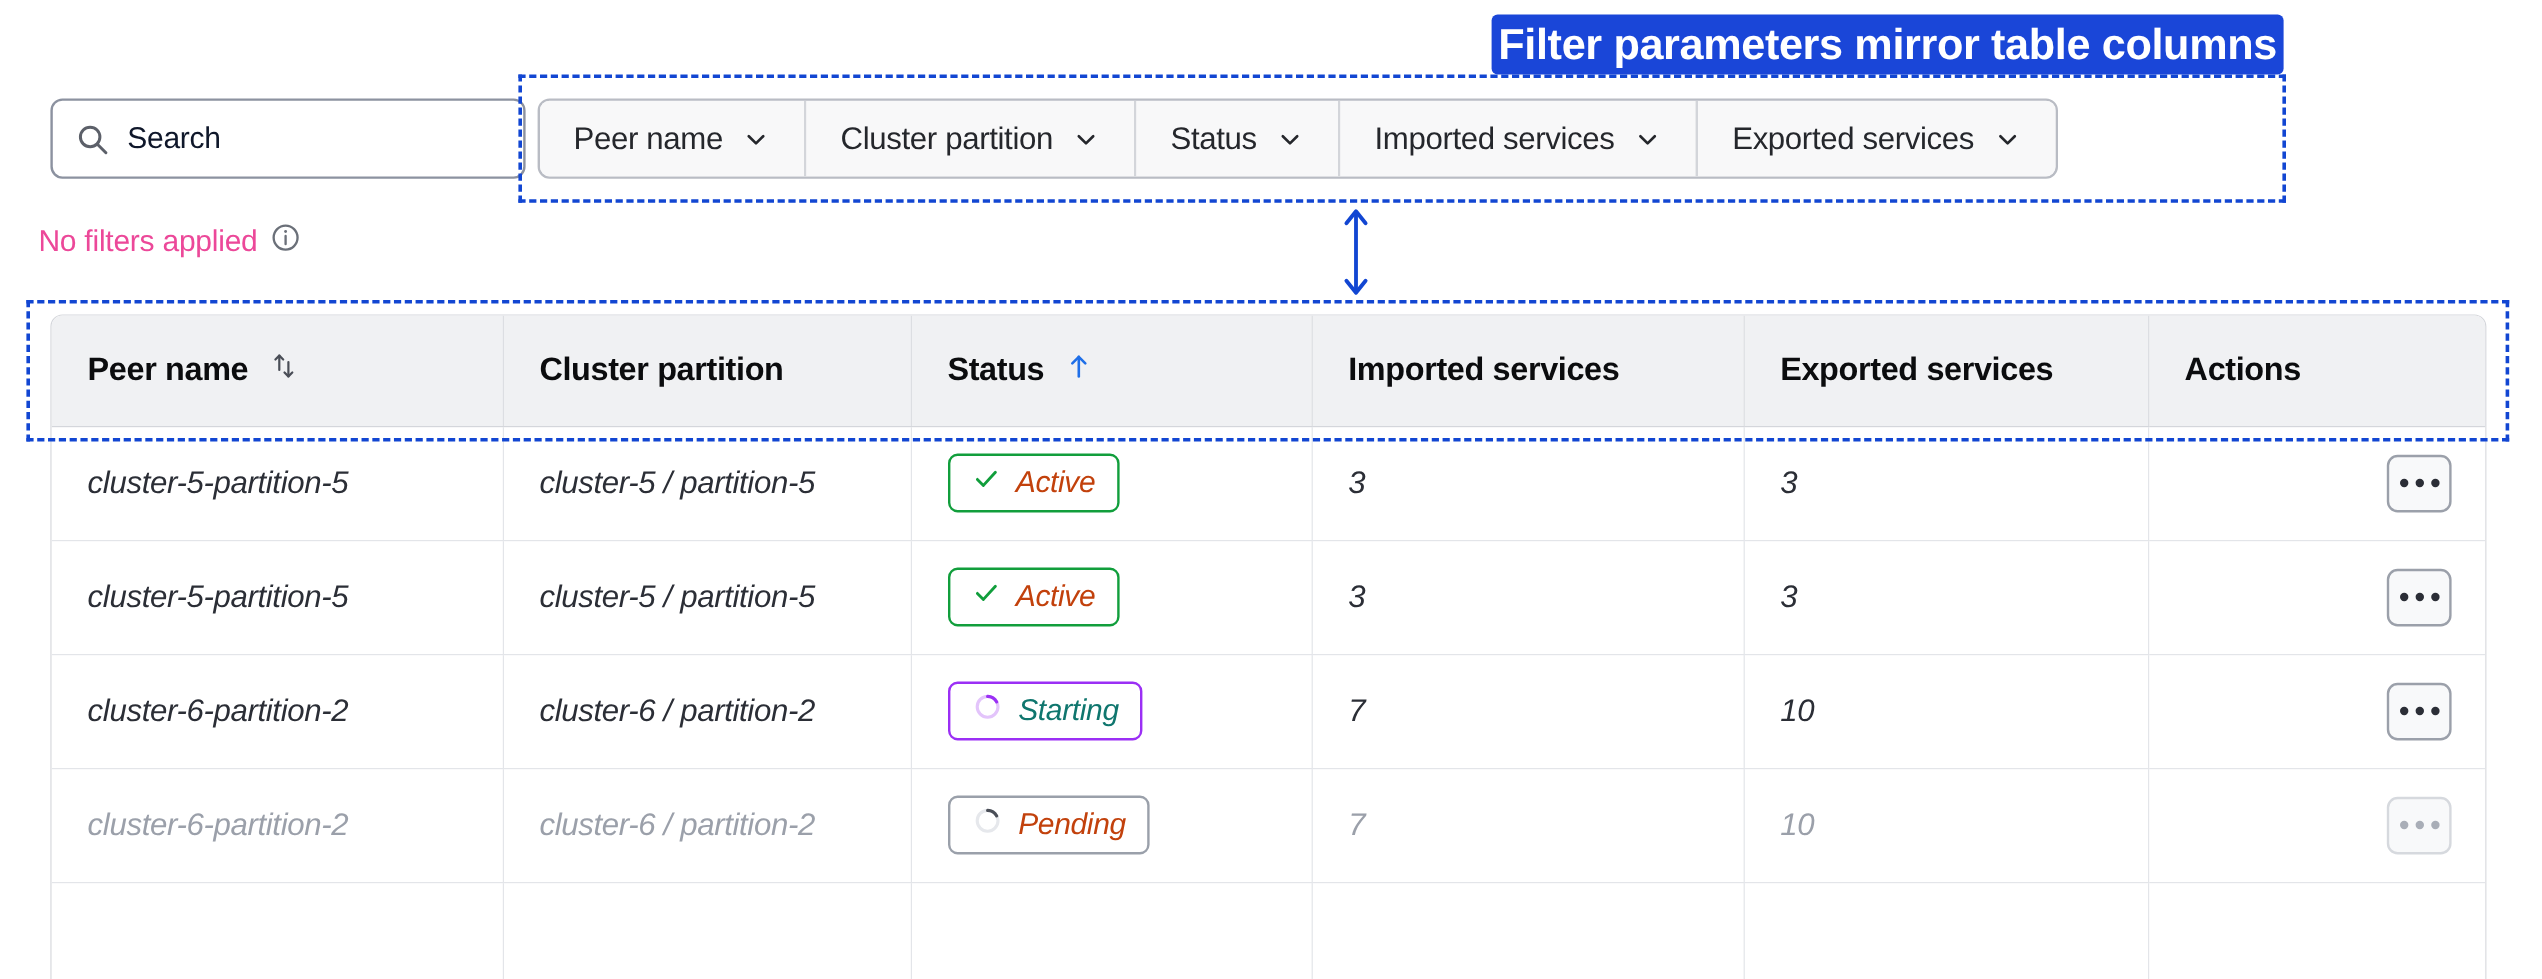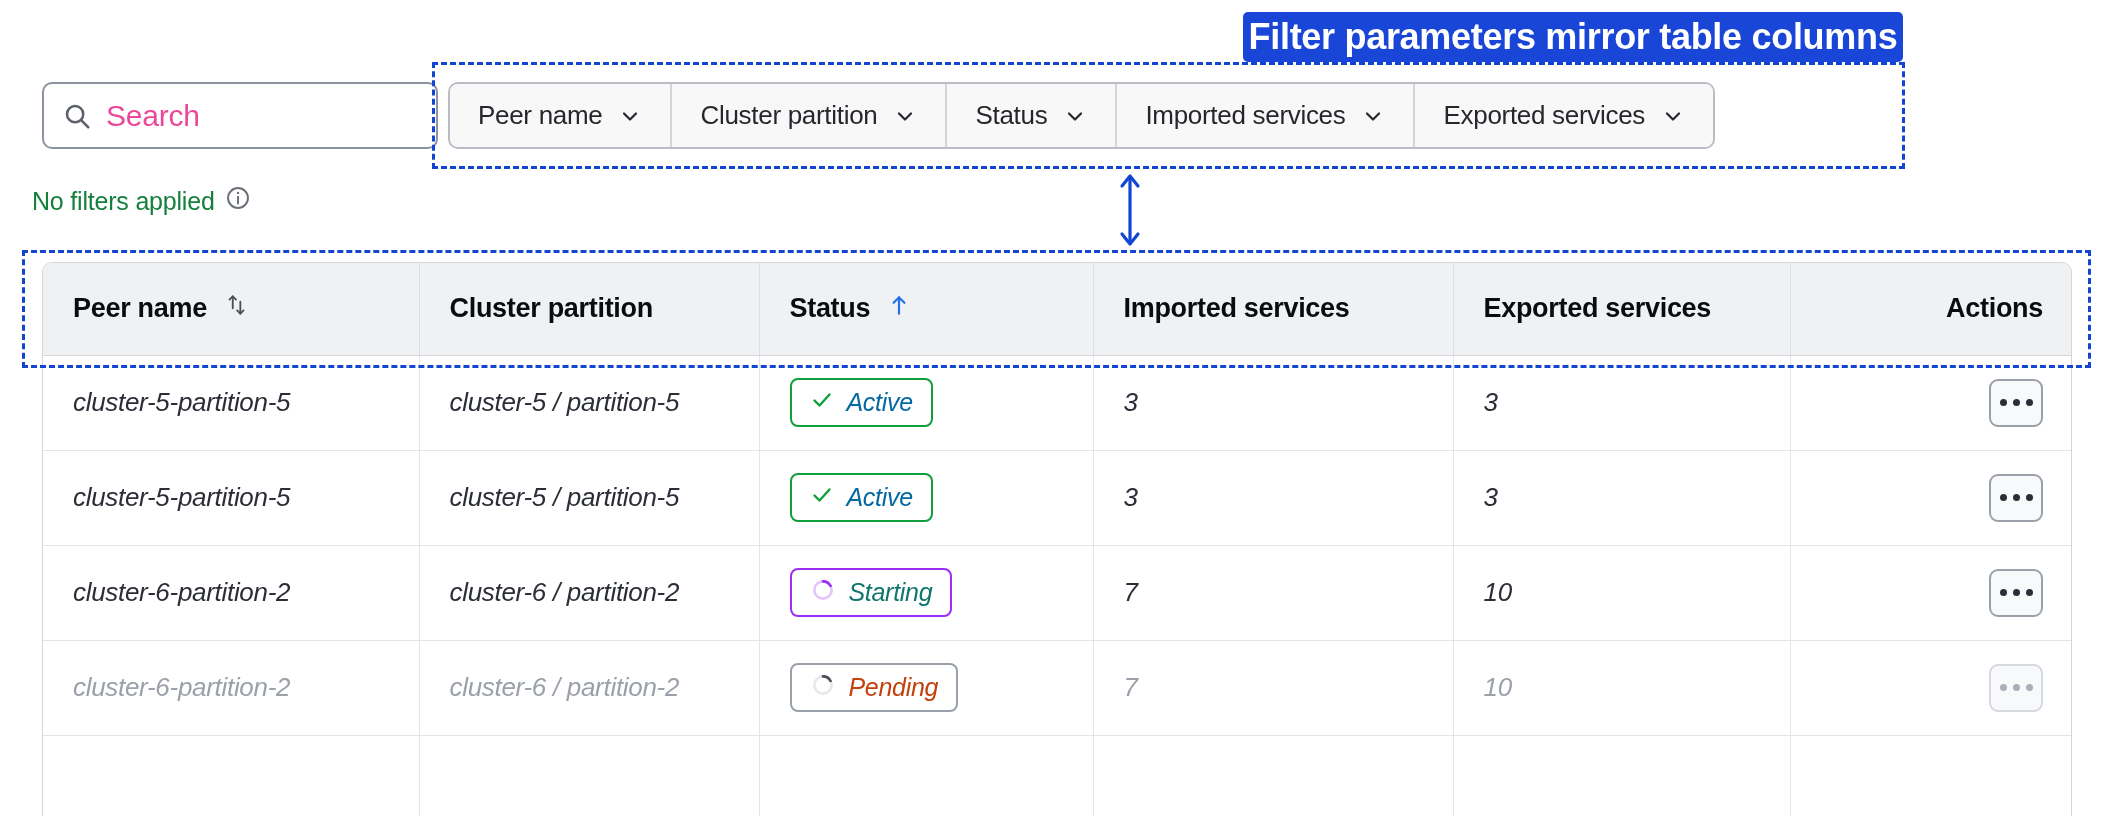--- a/index.html
+++ b/index.html
@@ -49,22 +49,22 @@
   .search-box {
     width: 396px; height: 67px;
     border: 2px solid #8c92a0;
     border-radius: 10px;
     display: flex; align-items: center;
     padding: 0 18px;
     background: #ffffff;
   }
   .search-box .sicon { flex: 0 0 auto; display: flex; align-items: center; margin-right: 14px; }
   .search-ph {
-    font-size: 30px;
-    color: #ec4899;
+    font-size: 25px;
+    color: #0f172a;
     letter-spacing: -0.2px;
   }
 
   .filter-group {
     display: flex;
     margin-left: 10px;
     border: 2px solid #b9bcc4;
     border-radius: 10px;
     overflow: hidden;
     background: #f7f7f8;
@@ -86,21 +86,21 @@
   }
   .filter-btn:last-child { border-right: none; }
   .chev { display: inline-flex; align-items: center; }
 
   
   .nofilters {
     position: absolute;
     left: 32px; top: 185px;
     display: flex; align-items: center; gap: 10px;
     font-size: 25px;
-    color: #15803d;
+    color: #ec4899;
     letter-spacing: -0.2px;
   }
 
   
   .table-wrap {
     position: absolute;
     left: 42px; top: 262px;
     width: 2030px;
     border: 1px solid #d4d6db;
     border-radius: 10px 10px 0 0;
@@ -117,21 +117,21 @@
     text-align: left;
     padding: 0 30px;
     border-right: 1px solid #dcdee2;
     border-bottom: 1px solid #d4d6db;
     letter-spacing: -0.3px;
     vertical-align: middle;
     cursor: pointer;
   }
   thead th:last-child { border-right: none; text-align: right; }
   .th-inner { display: flex; align-items: center; gap: 16px; }
-  .th-inner.right { justify-content: flex-end; }
+  .th-inner.right { }
 
   tbody td {
     height: 95px;
     font-size: 26px;
     color: #2b2e36;
     padding: 0 30px;
     border-right: 1px solid #e3e5e9;
     border-bottom: 1px solid #e3e5e9;
     letter-spacing: -0.3px;
     vertical-align: middle;
@@ -154,21 +154,21 @@
     display: inline-flex; align-items: center; gap: 13px;
     height: 49px;
     padding: 0 18px;
     border-radius: 8px;
     font-size: 25px;
     letter-spacing: -0.3px;
     border: 2px solid;
     background: #fff;
     white-space: nowrap;
   }
-  .badge.active   { border-color: #119e3c; color: #0369a1; }
+  .badge.active   { border-color: #119e3c; color: #c2410c; }
   .badge.starting { border-color: #9b2ff5; color: #0f766e; }
   .badge.pending  { border-color: #9aa0aa; color: #c2410c; }
 
   
   .kebab {
     display: inline-flex; align-items: center; justify-content: center;
     width: 54px; height: 48px;
     border: 2px solid #9ba0aa;
     border-radius: 9px;
     background: #f8f9fa;

